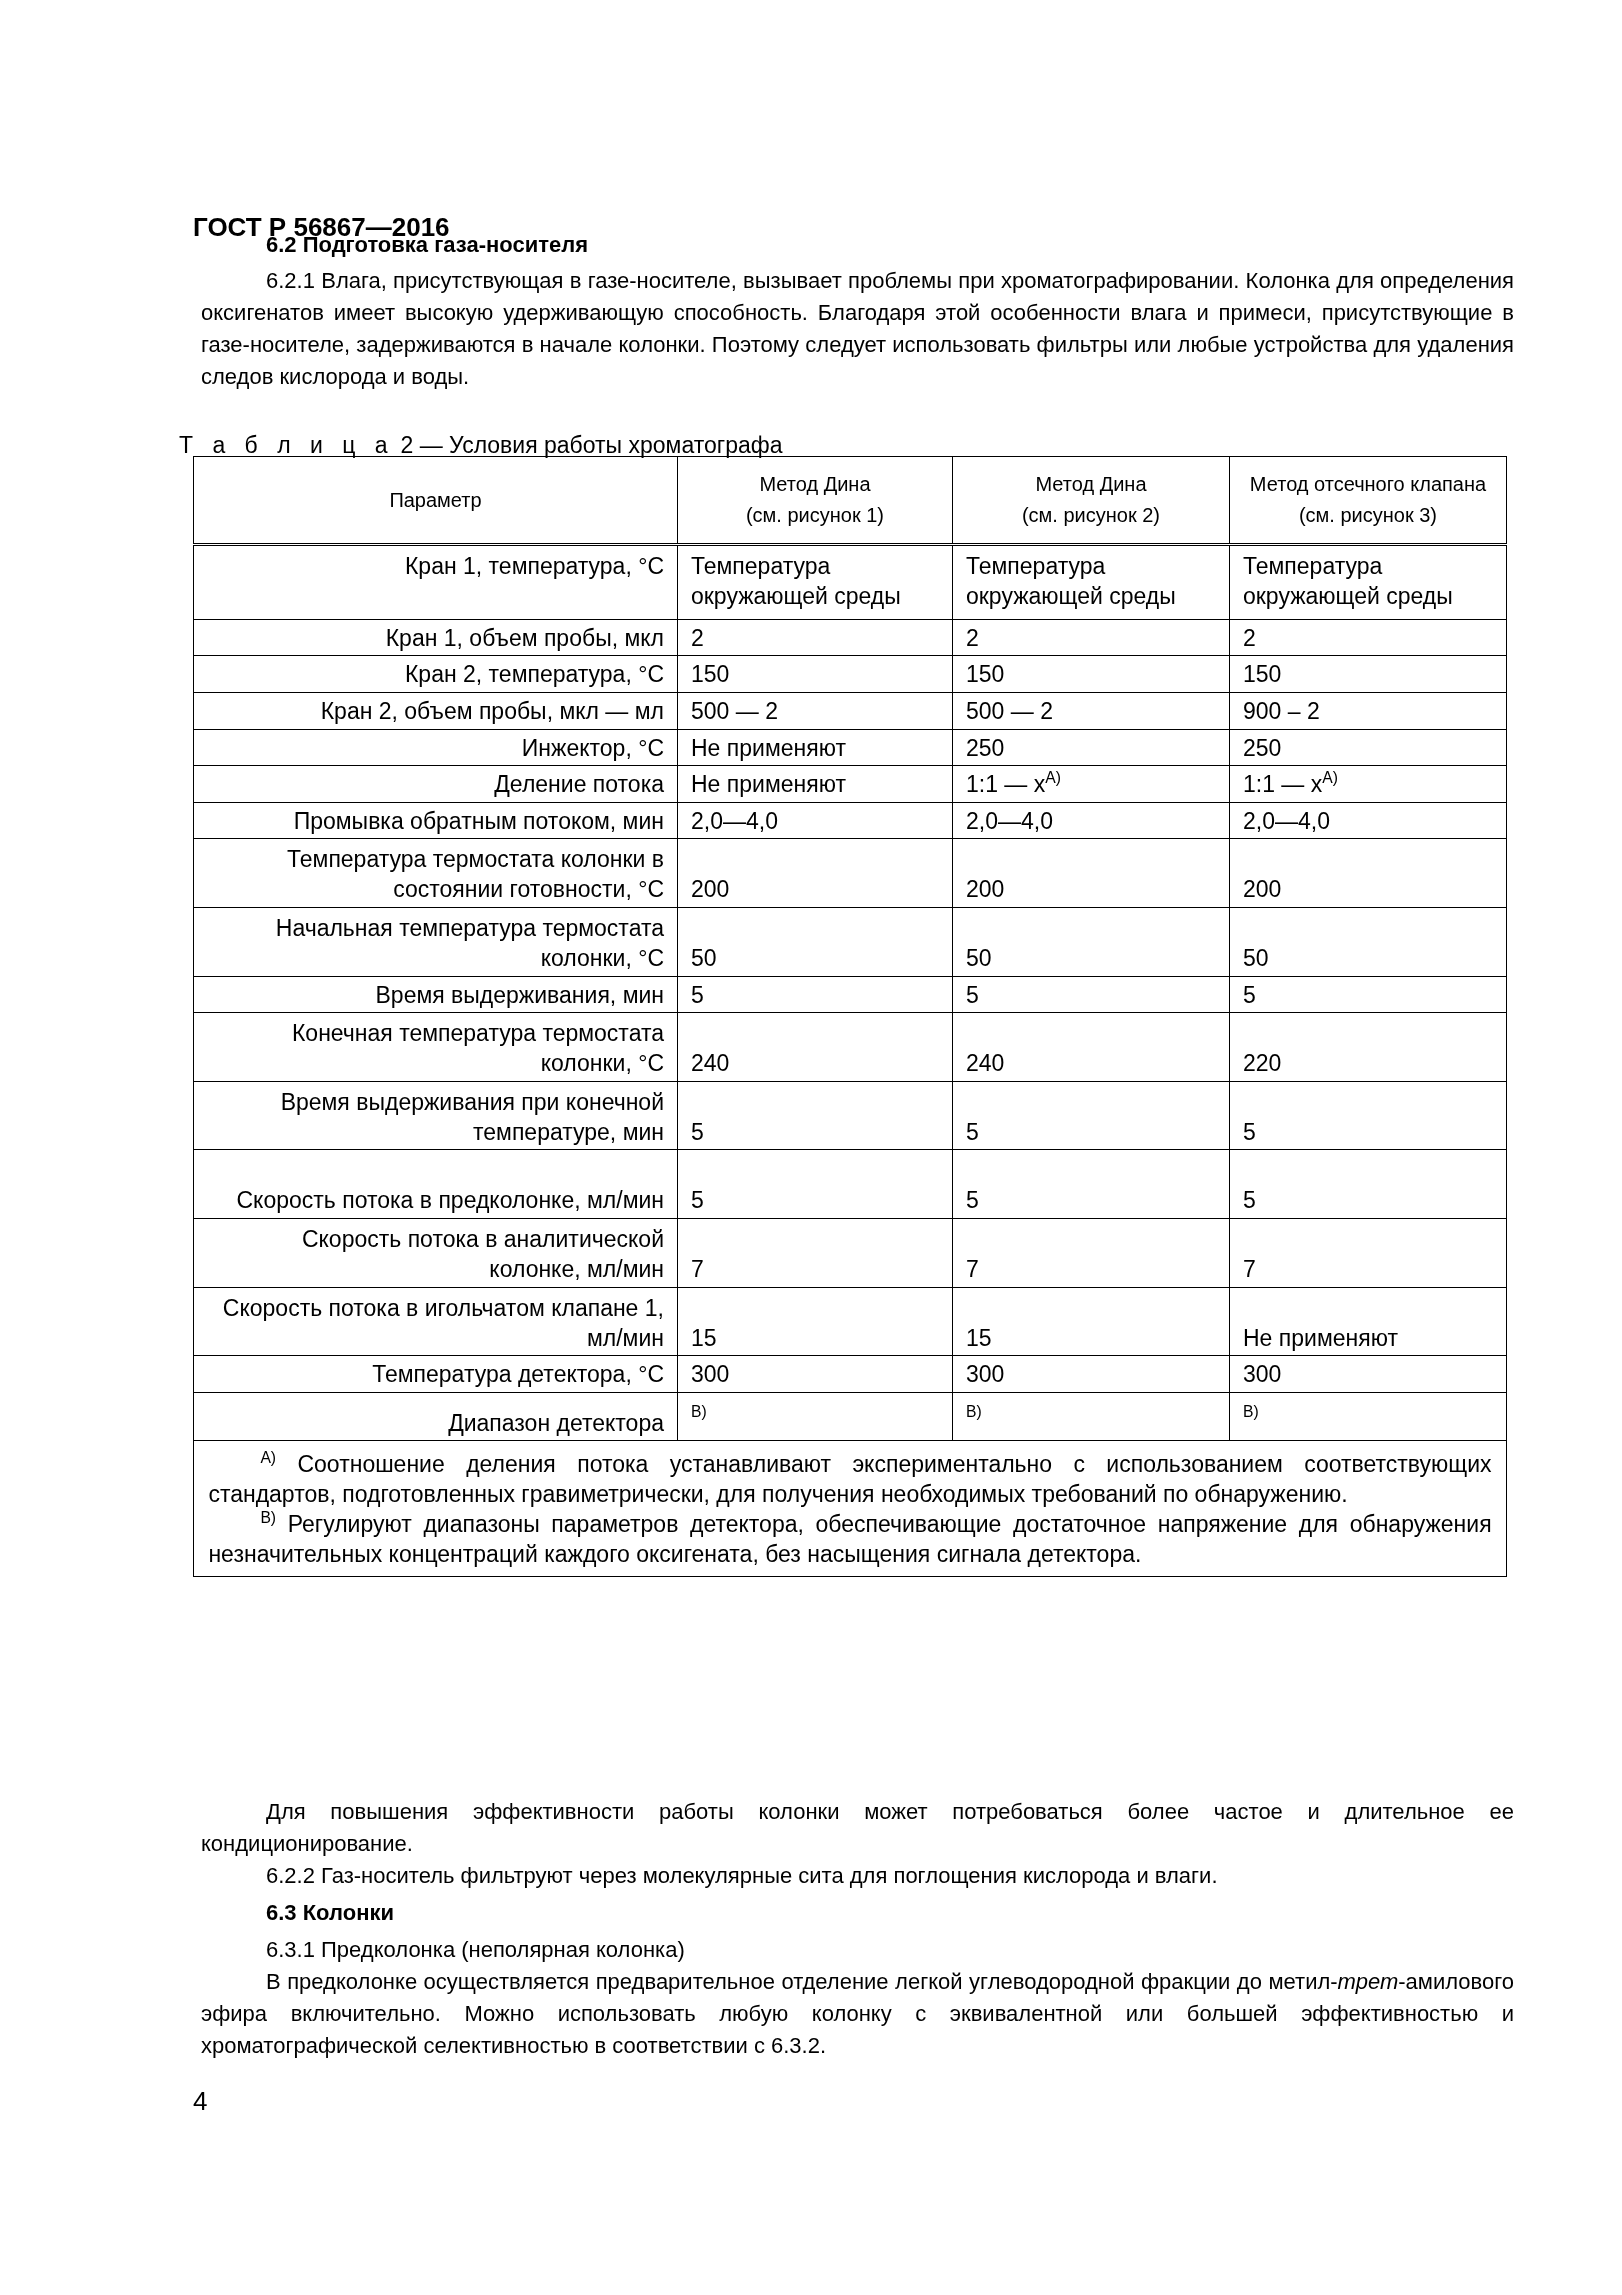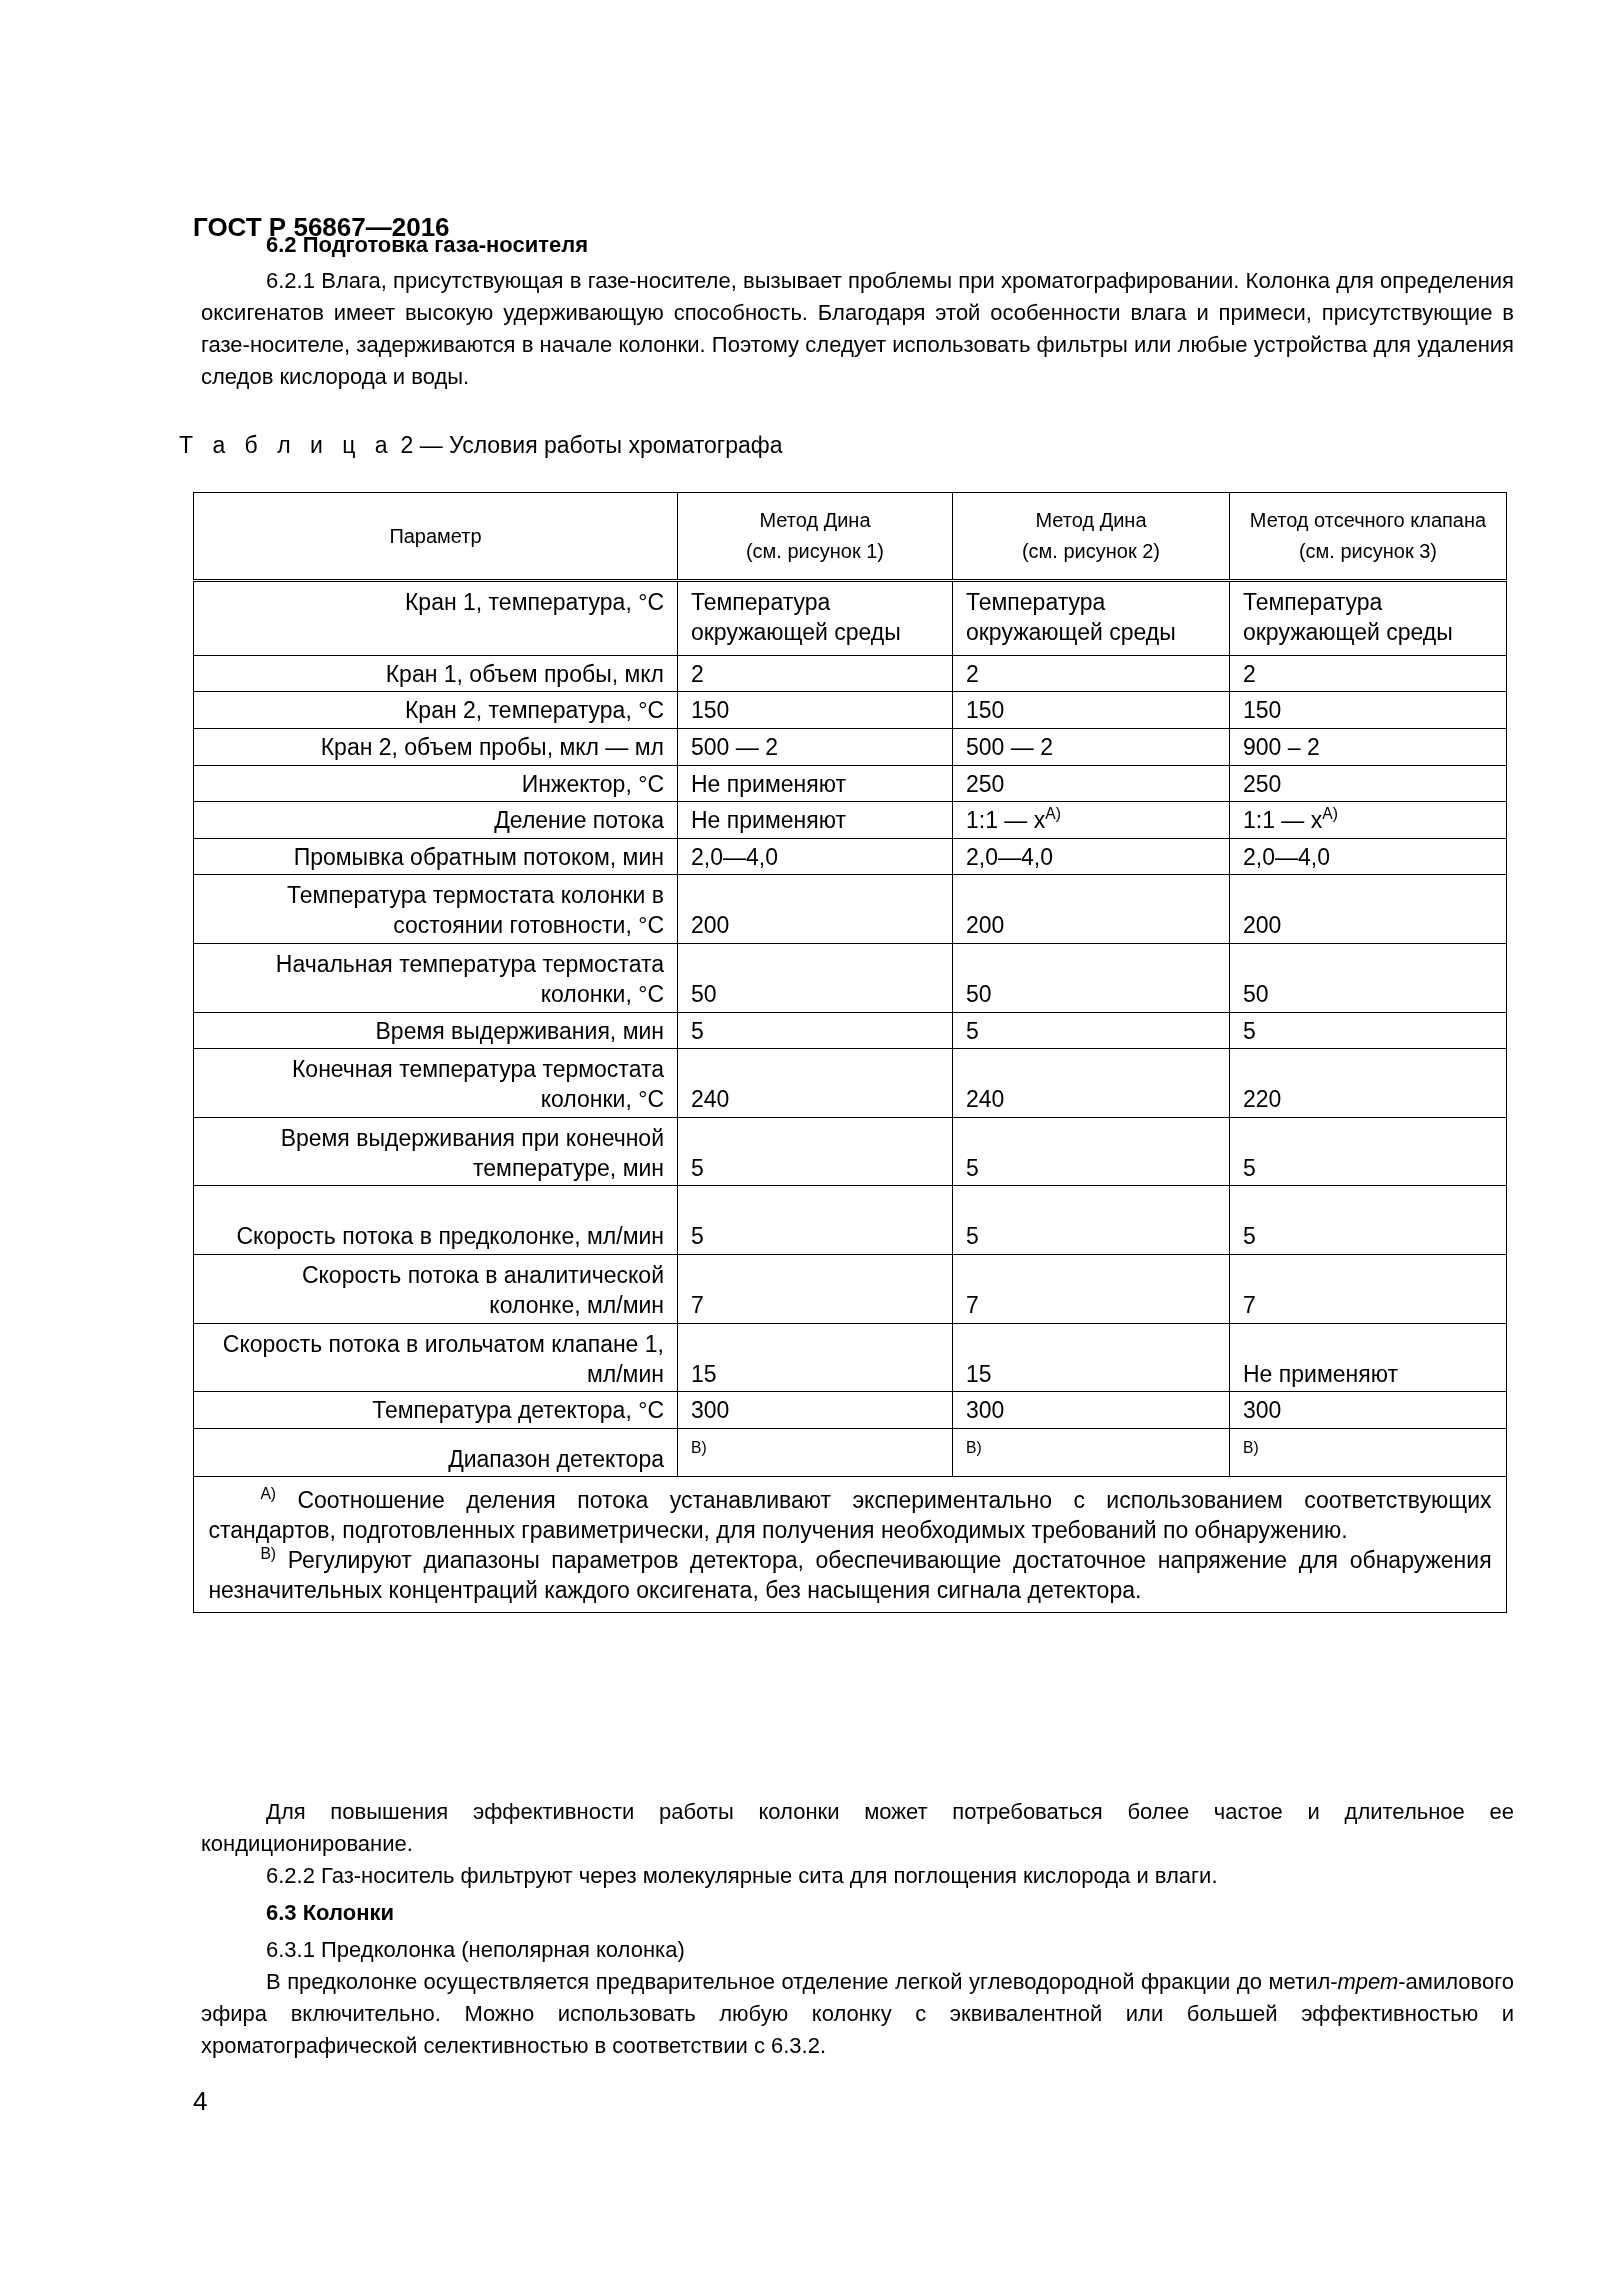--- a/index.html
+++ b/index.html
@@ -16,21 +16,21 @@
     font-size: 22px; line-height: 32px;
   }
   .sec-title { font-weight: bold; text-indent: 65px; margin: 0; }
   .para { text-indent: 65px; text-align: justify; margin: 0; }
   .table-caption {
     position: absolute; left: 179px; top: 432px;
     font-size: 23px;
   }
   .table-caption .spaced { letter-spacing: 6.5px; }
   table.params {
-    position: absolute; left: 193px; top: 492px;
+    position: absolute; left: 193px; top: 456px;
     width: 1314px; border-collapse: collapse;
     font-size: 23px; line-height: 30px;
   }
   table.params td, table.params th {
     border: 1.3px solid #000; padding: 0 13px; vertical-align: bottom;
   }
   table.params th {
     font-weight: normal; font-size: 20px; line-height: 31px;
     height: 86px; vertical-align: middle; text-align: center;
     border-bottom: 3.9px double #000;

